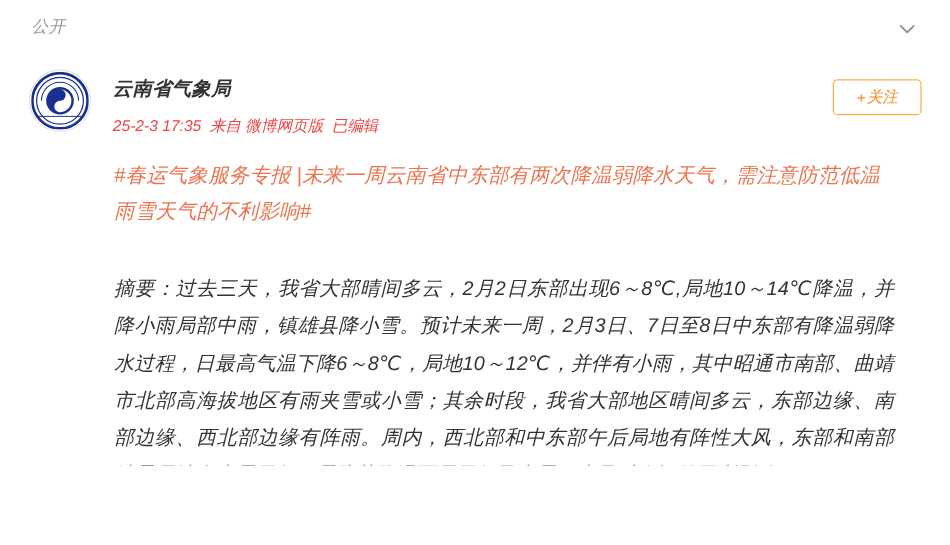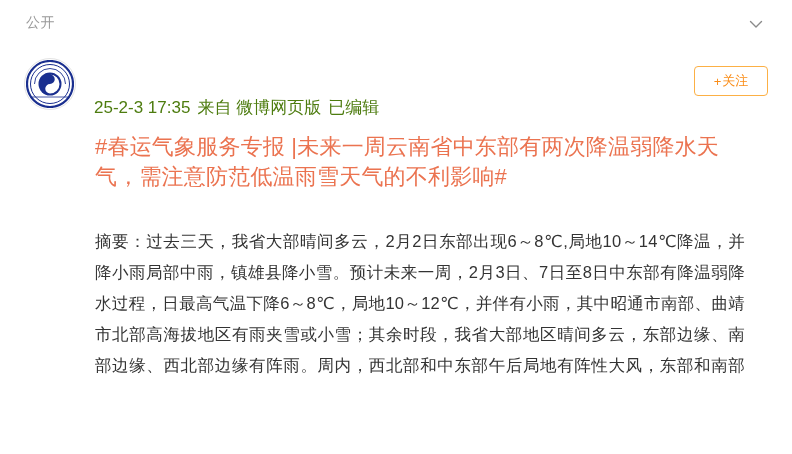--- a/index.html
+++ b/index.html
@@ -7,20 +7,21 @@
     margin: 0; padding: 0;
     width: 792px; height: 454px;
     background: #ffffff;
     font-family: "Liberation Sans", "DejaVu Sans", sans-serif;
   }
   .page {
     position: relative;
     width: 792px; height: 388px;
     background: #ffffff;
     overflow: hidden;
+    font-style: italic;
   }
   
   .topbar {
     position: absolute;
     left: 0; top: 0;
     width: 792px; height: 46px;
     display: flex;
     align-items: center;
   }
   .visibility-label {
@@ -65,22 +66,22 @@
     position: absolute;
     left: 94px; top: 12px;
     font-size: 16px;
     font-weight: bold;
     color: #333333;
     letter-spacing: 0.4px;
   }
   .post-meta {
     position: absolute;
     left: 94px; top: 44px;
-    font-size: 17px;
-    color: #4d7c0f;
+    font-size: 13px;
+    color: #ef4444;
     white-space: nowrap;
   }
   .post-meta .sep { display: inline-block; width: 7px; }
 
   .follow-btn {
     position: absolute;
     right: 24px; top: 14px;
     width: 74px; height: 30px;
     border: 1px solid #fcb045;
     border-radius: 4px;
@@ -97,21 +98,21 @@
     margin-right: 1px;
   }
 
   
   .post-body {
     position: absolute;
     left: 95px; top: 132px;
     width: 650px;
   }
   .topic-line {
-    font-size: 22px;
+    font-size: 17px;
     line-height: 30px;
     color: #eb7350;
     letter-spacing: 0.2px;
     cursor: pointer;
   }
   .post-text {
     margin-top: 34px;
     font-size: 16.5px;
     line-height: 31px;
     color: #333333;
@@ -144,20 +145,21 @@
           <path d="M24 14.5 a9.5 9.5 0 0 1 0 19 a4.75 4.75 0 0 1 0 -9.5 a4.75 4.75 0 0 0 0 -9.5 z" fill="#ffffff"></path>
           <circle cx="24" cy="19.2" r="1.7" fill="#1a2f8f"></circle>
           <circle cx="24" cy="28.8" r="1.7" fill="#ffffff"></circle>
           <path d="M8.5 24 a15.5 15.5 0 0 1 31 0" fill="none" stroke="#1a2f8f" stroke-width="0.9"></path>
           <path d="M5.5 37 h37" stroke="#1a2f8f" stroke-width="0.8"></path>
         </svg>
       </div>
 
     </div>
 
+    <div class="author-name">云南省气象局</div>
 
     <div class="post-meta">
       <span>25-2-3 17:35</span><span class="sep"></span><span>来自</span>&nbsp;<span>微博网页版</span><span class="sep"></span><span>已编辑</span>
     </div>
 
     <div class="follow-btn">
       <span class="plus">+</span>
         <span>关注</span>
     </div>
   </div>

